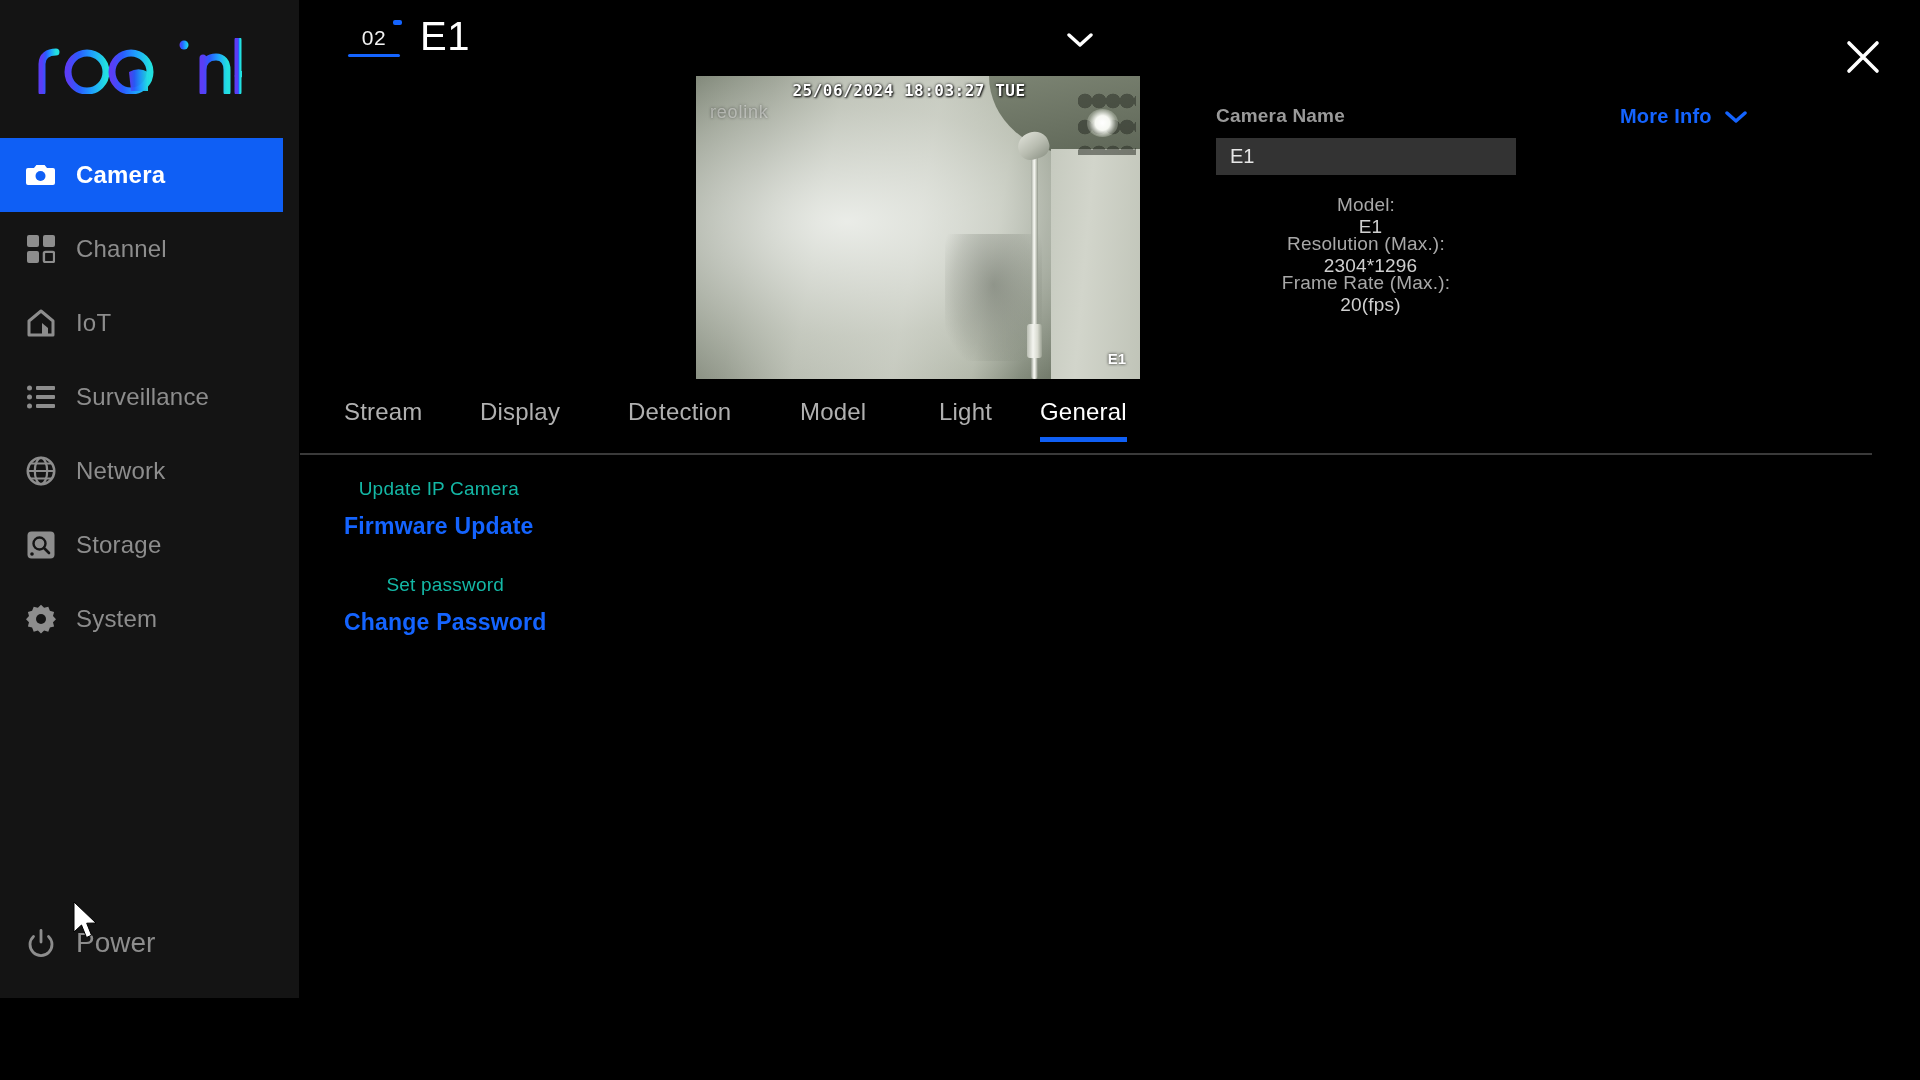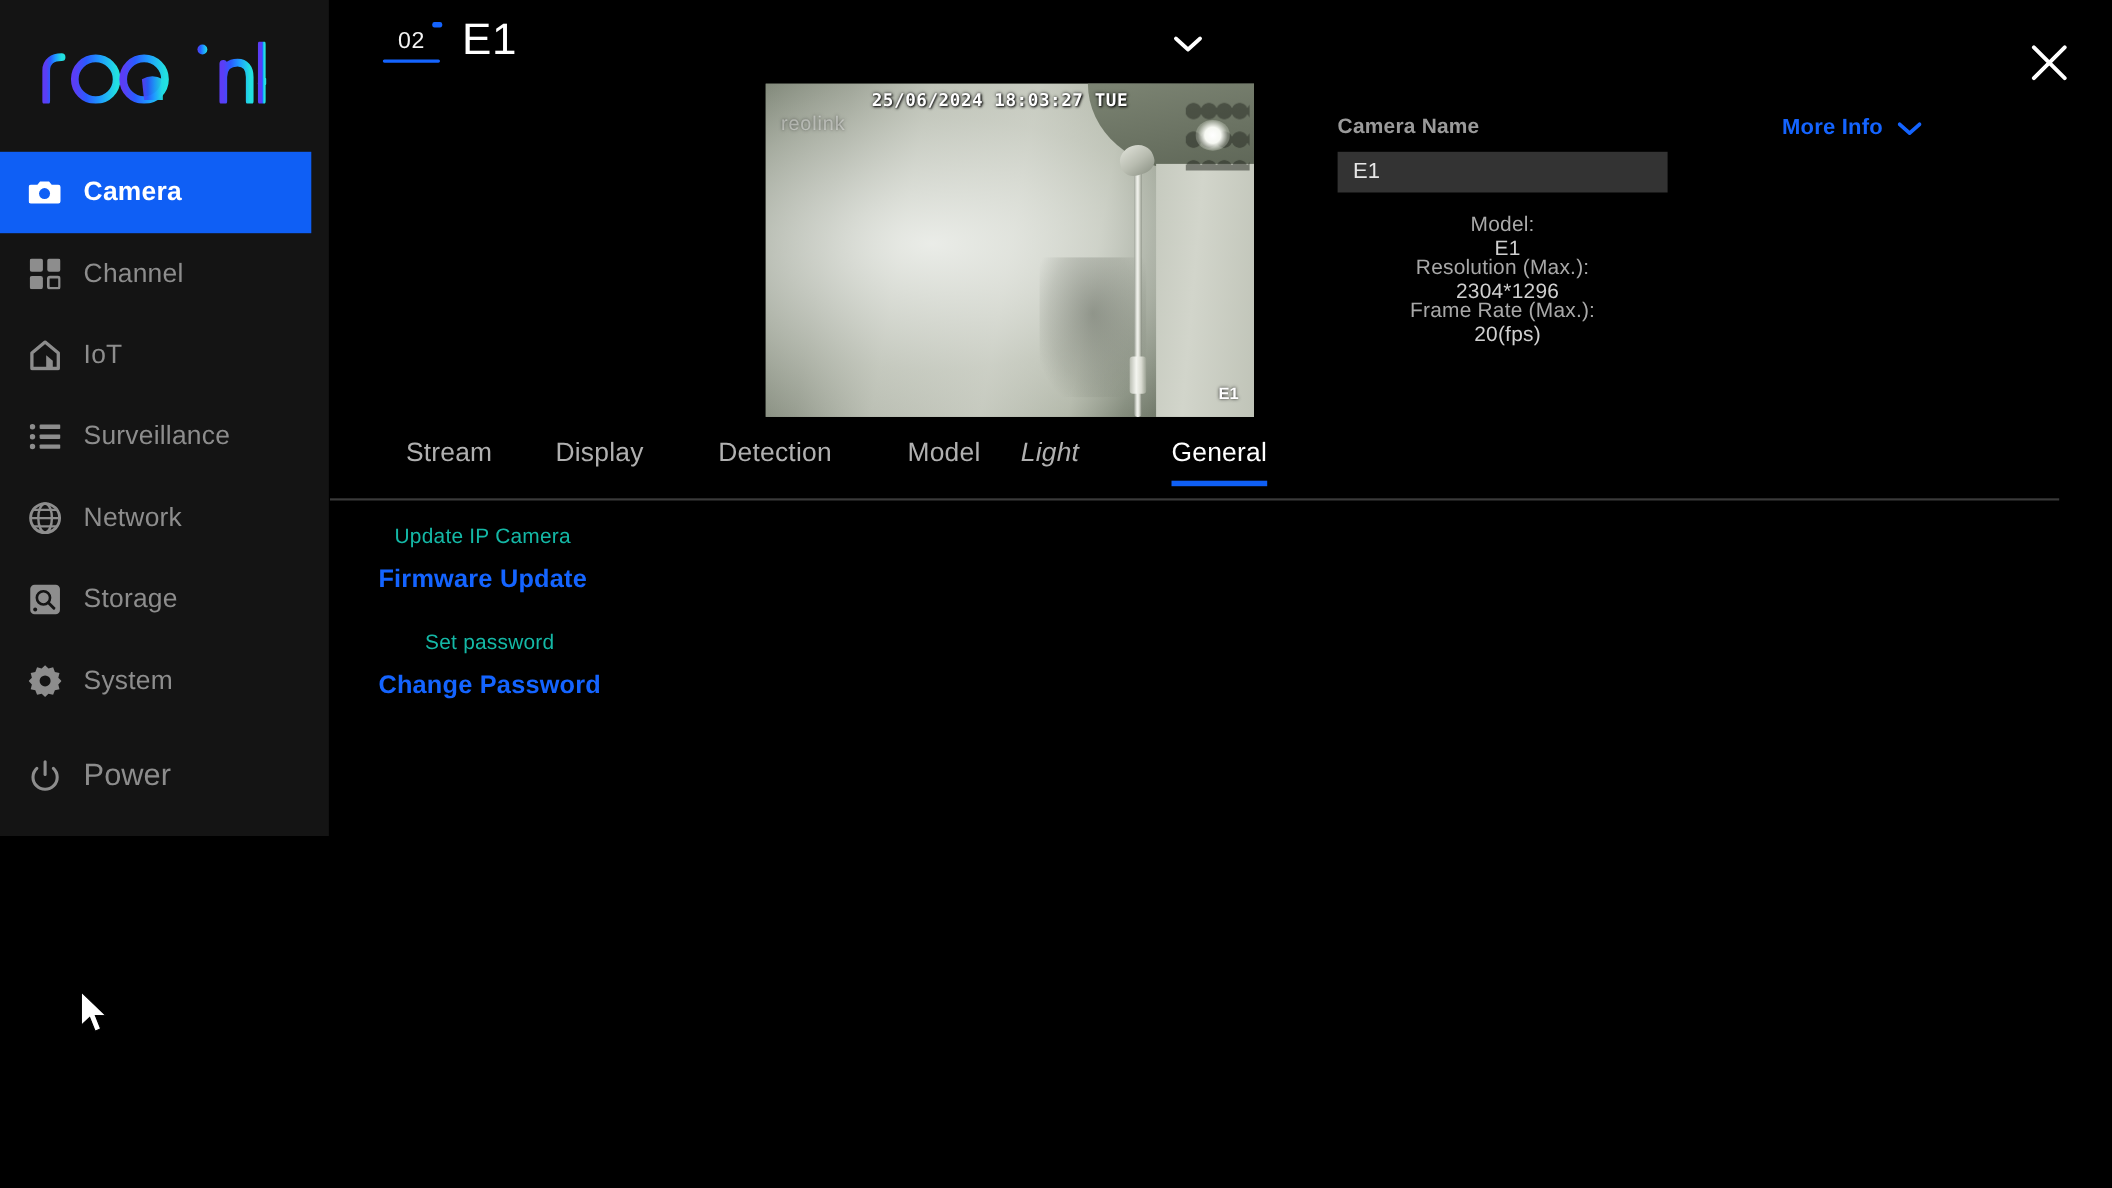--- a/index.html
+++ b/index.html
@@ -20,21 +20,21 @@
     height: 1080px;
     background: #000000;
   }
 
   
   .sidebar {
     position: absolute;
     left: 0;
     top: 0;
     width: 300px;
-    height: 760px;
+    height: 998px;
     background: #141414;
     border-right: 1px solid #000;
   }
 
   .logo-wrap {
     position: absolute;
     left: 34px;
     top: 38px;
     width: 220px;
     height: 58px;
@@ -394,21 +394,20 @@
   }
   .tab {
     position: absolute;
     top: 0;
     font-size: 24px;
     color: #b0b0b0;
     cursor: pointer;
     user-select: none;
     padding-bottom: 16px;
     letter-spacing: 0.2px;
-    margin-left: 25px;
   }
   .tab.active { color: #ffffff; font-weight: 500; }
   .tab .tab-bar {
     position: absolute;
     left: 0;
     right: 0;
     bottom: 0;
     height: 5px;
     background: #0f5ff5;
     display: none;
@@ -650,21 +649,21 @@
           <path d="M2,3 L11,11 L20,3" fill="none" stroke="#1464ff" stroke-width="3.4" stroke-linecap="round" stroke-linejoin="round"></path>
         </svg>
       </span>
     </div>
 
     <div class="tabs">
       <div class="tab" style="left:44px;"><span>Stream</span></div>
       <div class="tab" style="left:180px;"><span>Display</span></div>
       <div class="tab" style="left:328px;"><span>Detection</span></div>
       <div class="tab" style="left:500px;"><span>Model</span></div>
-      <div class="tab" style="left:603px;font-style:italic;"><span>Light</span></div>
+      <div class="tab" style="left:639px;"><span>Light</span></div>
       <div class="tab active" style="left:740px;"><span>General</span><span class="tab-bar"></span></div>
     </div>
     <div class="tab-divider"></div>
 
     <div class="content">
       <div class="section" style="top:0;">
         <div class="sec-label">Update IP Camera</div>
         <div class="sec-link">Firmware Update</div>
       </div>
       <div class="section" style="top:96px;">

